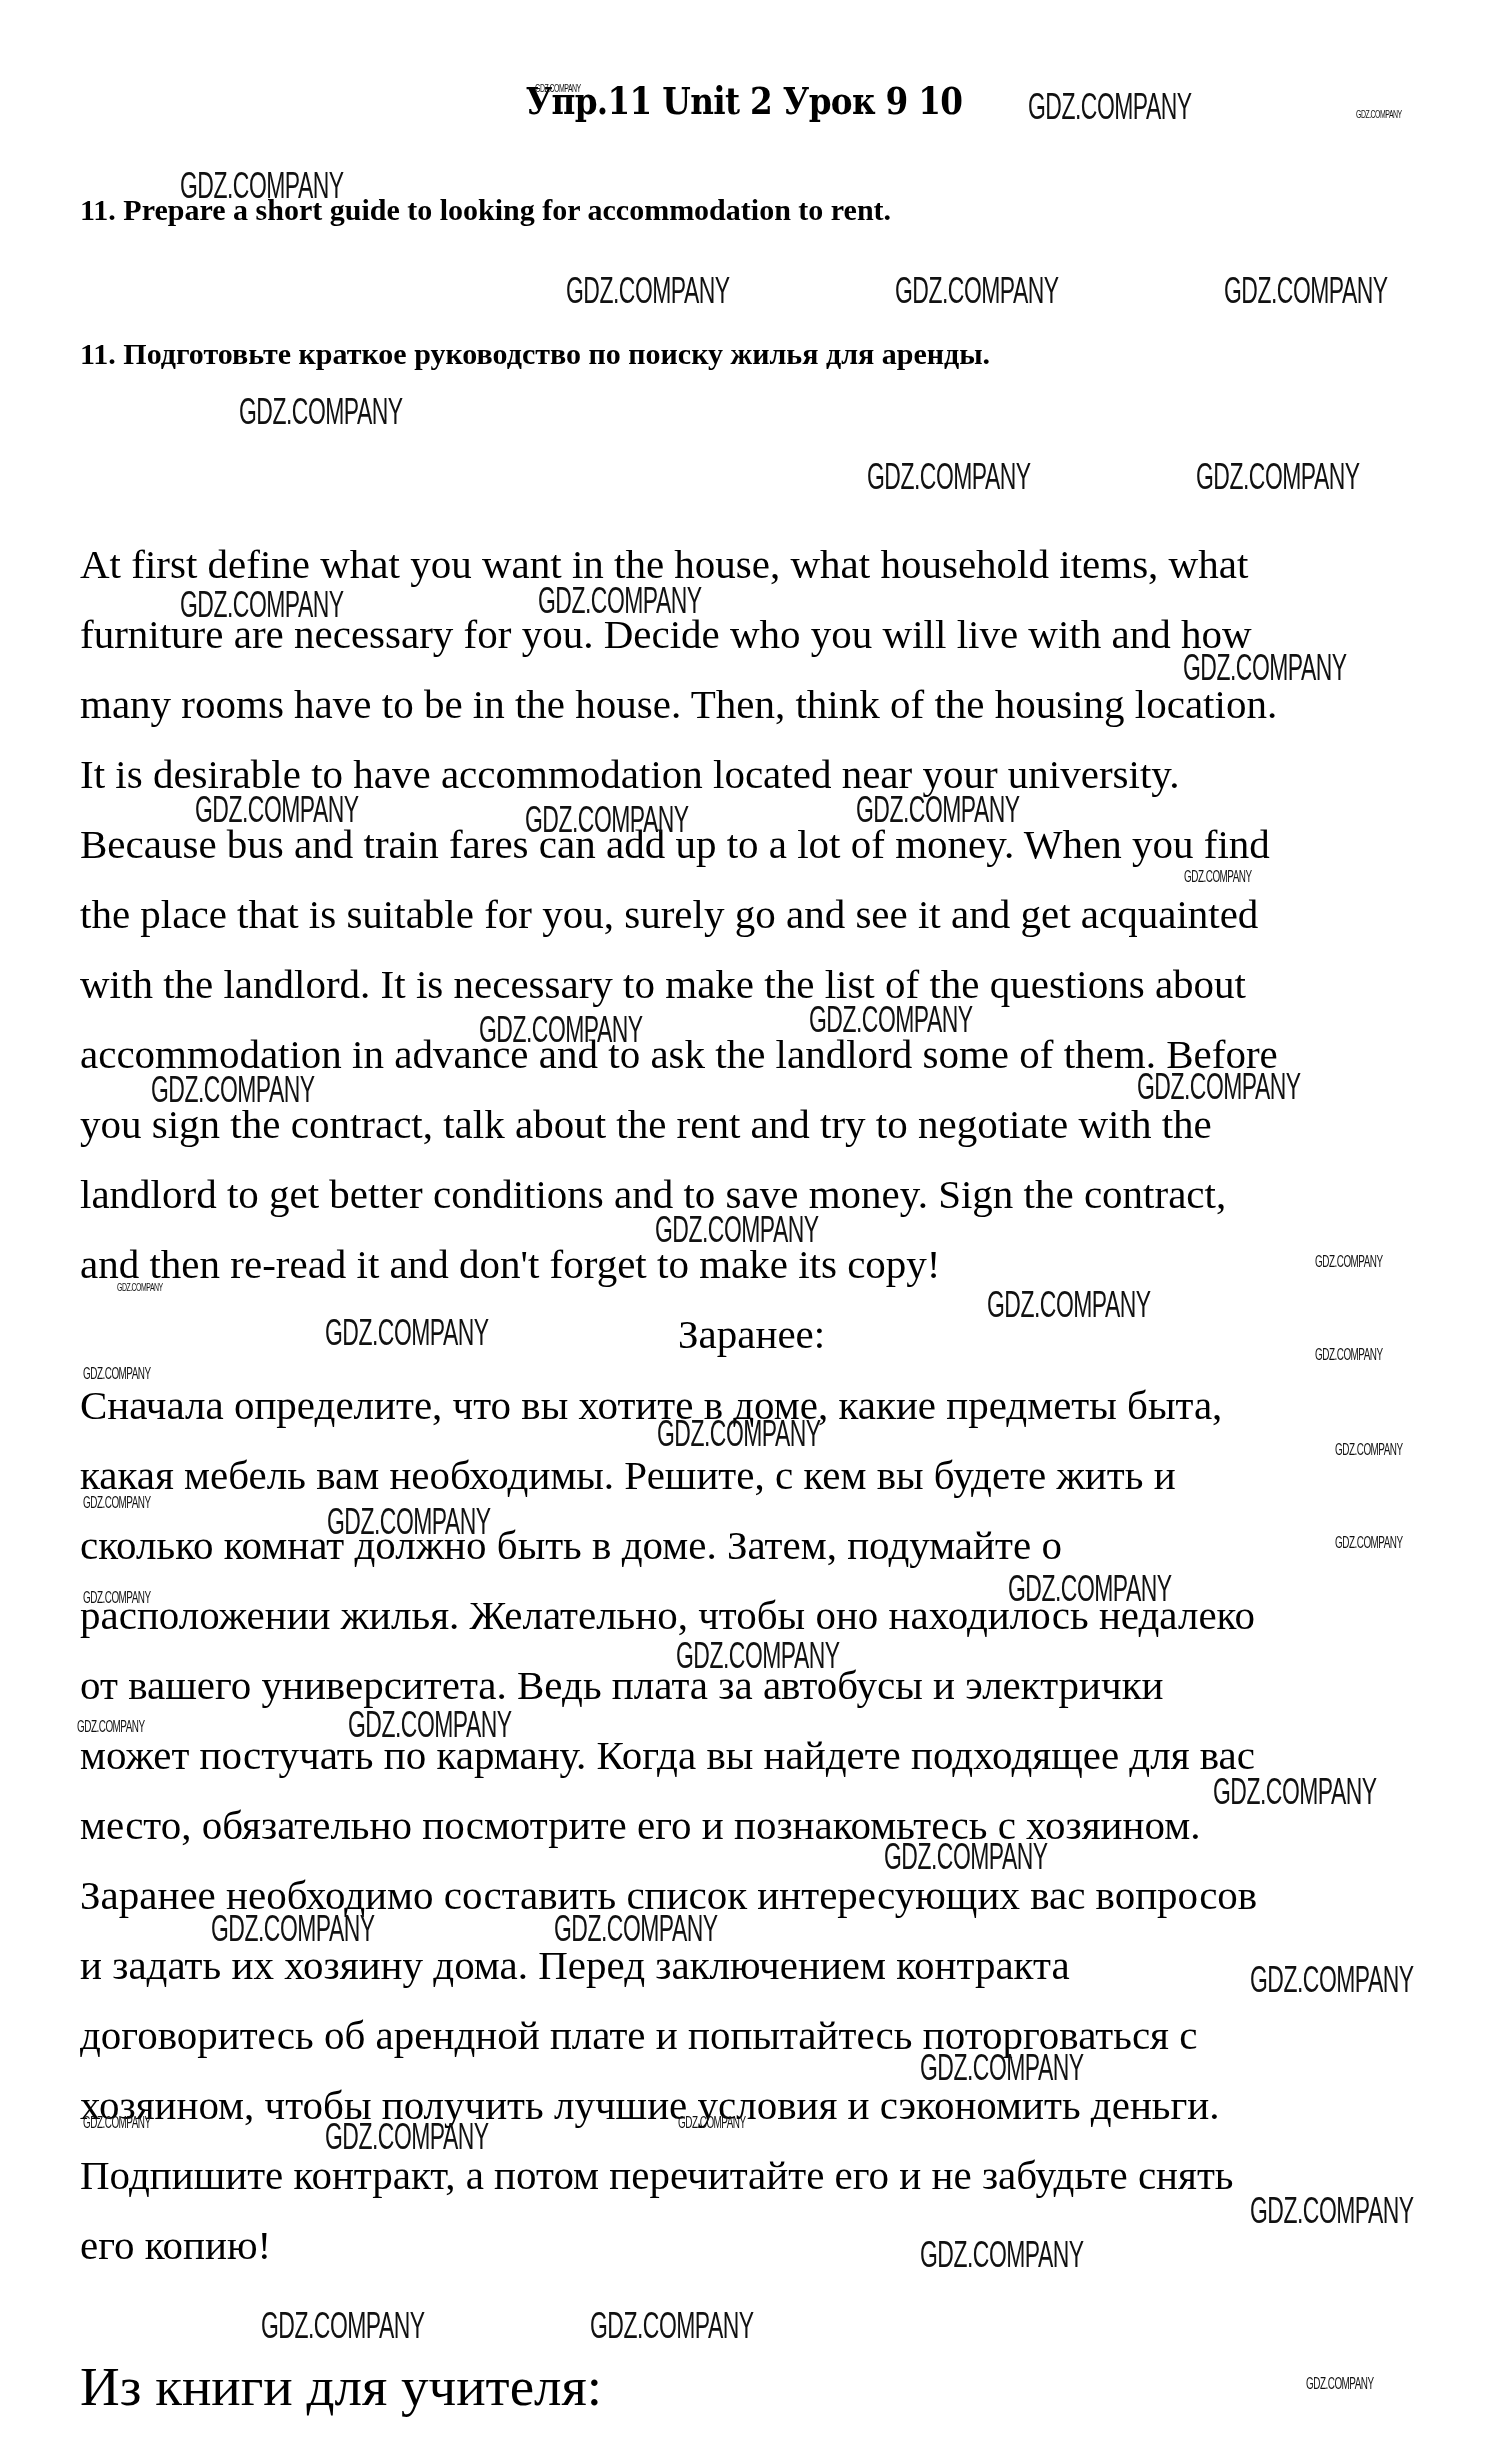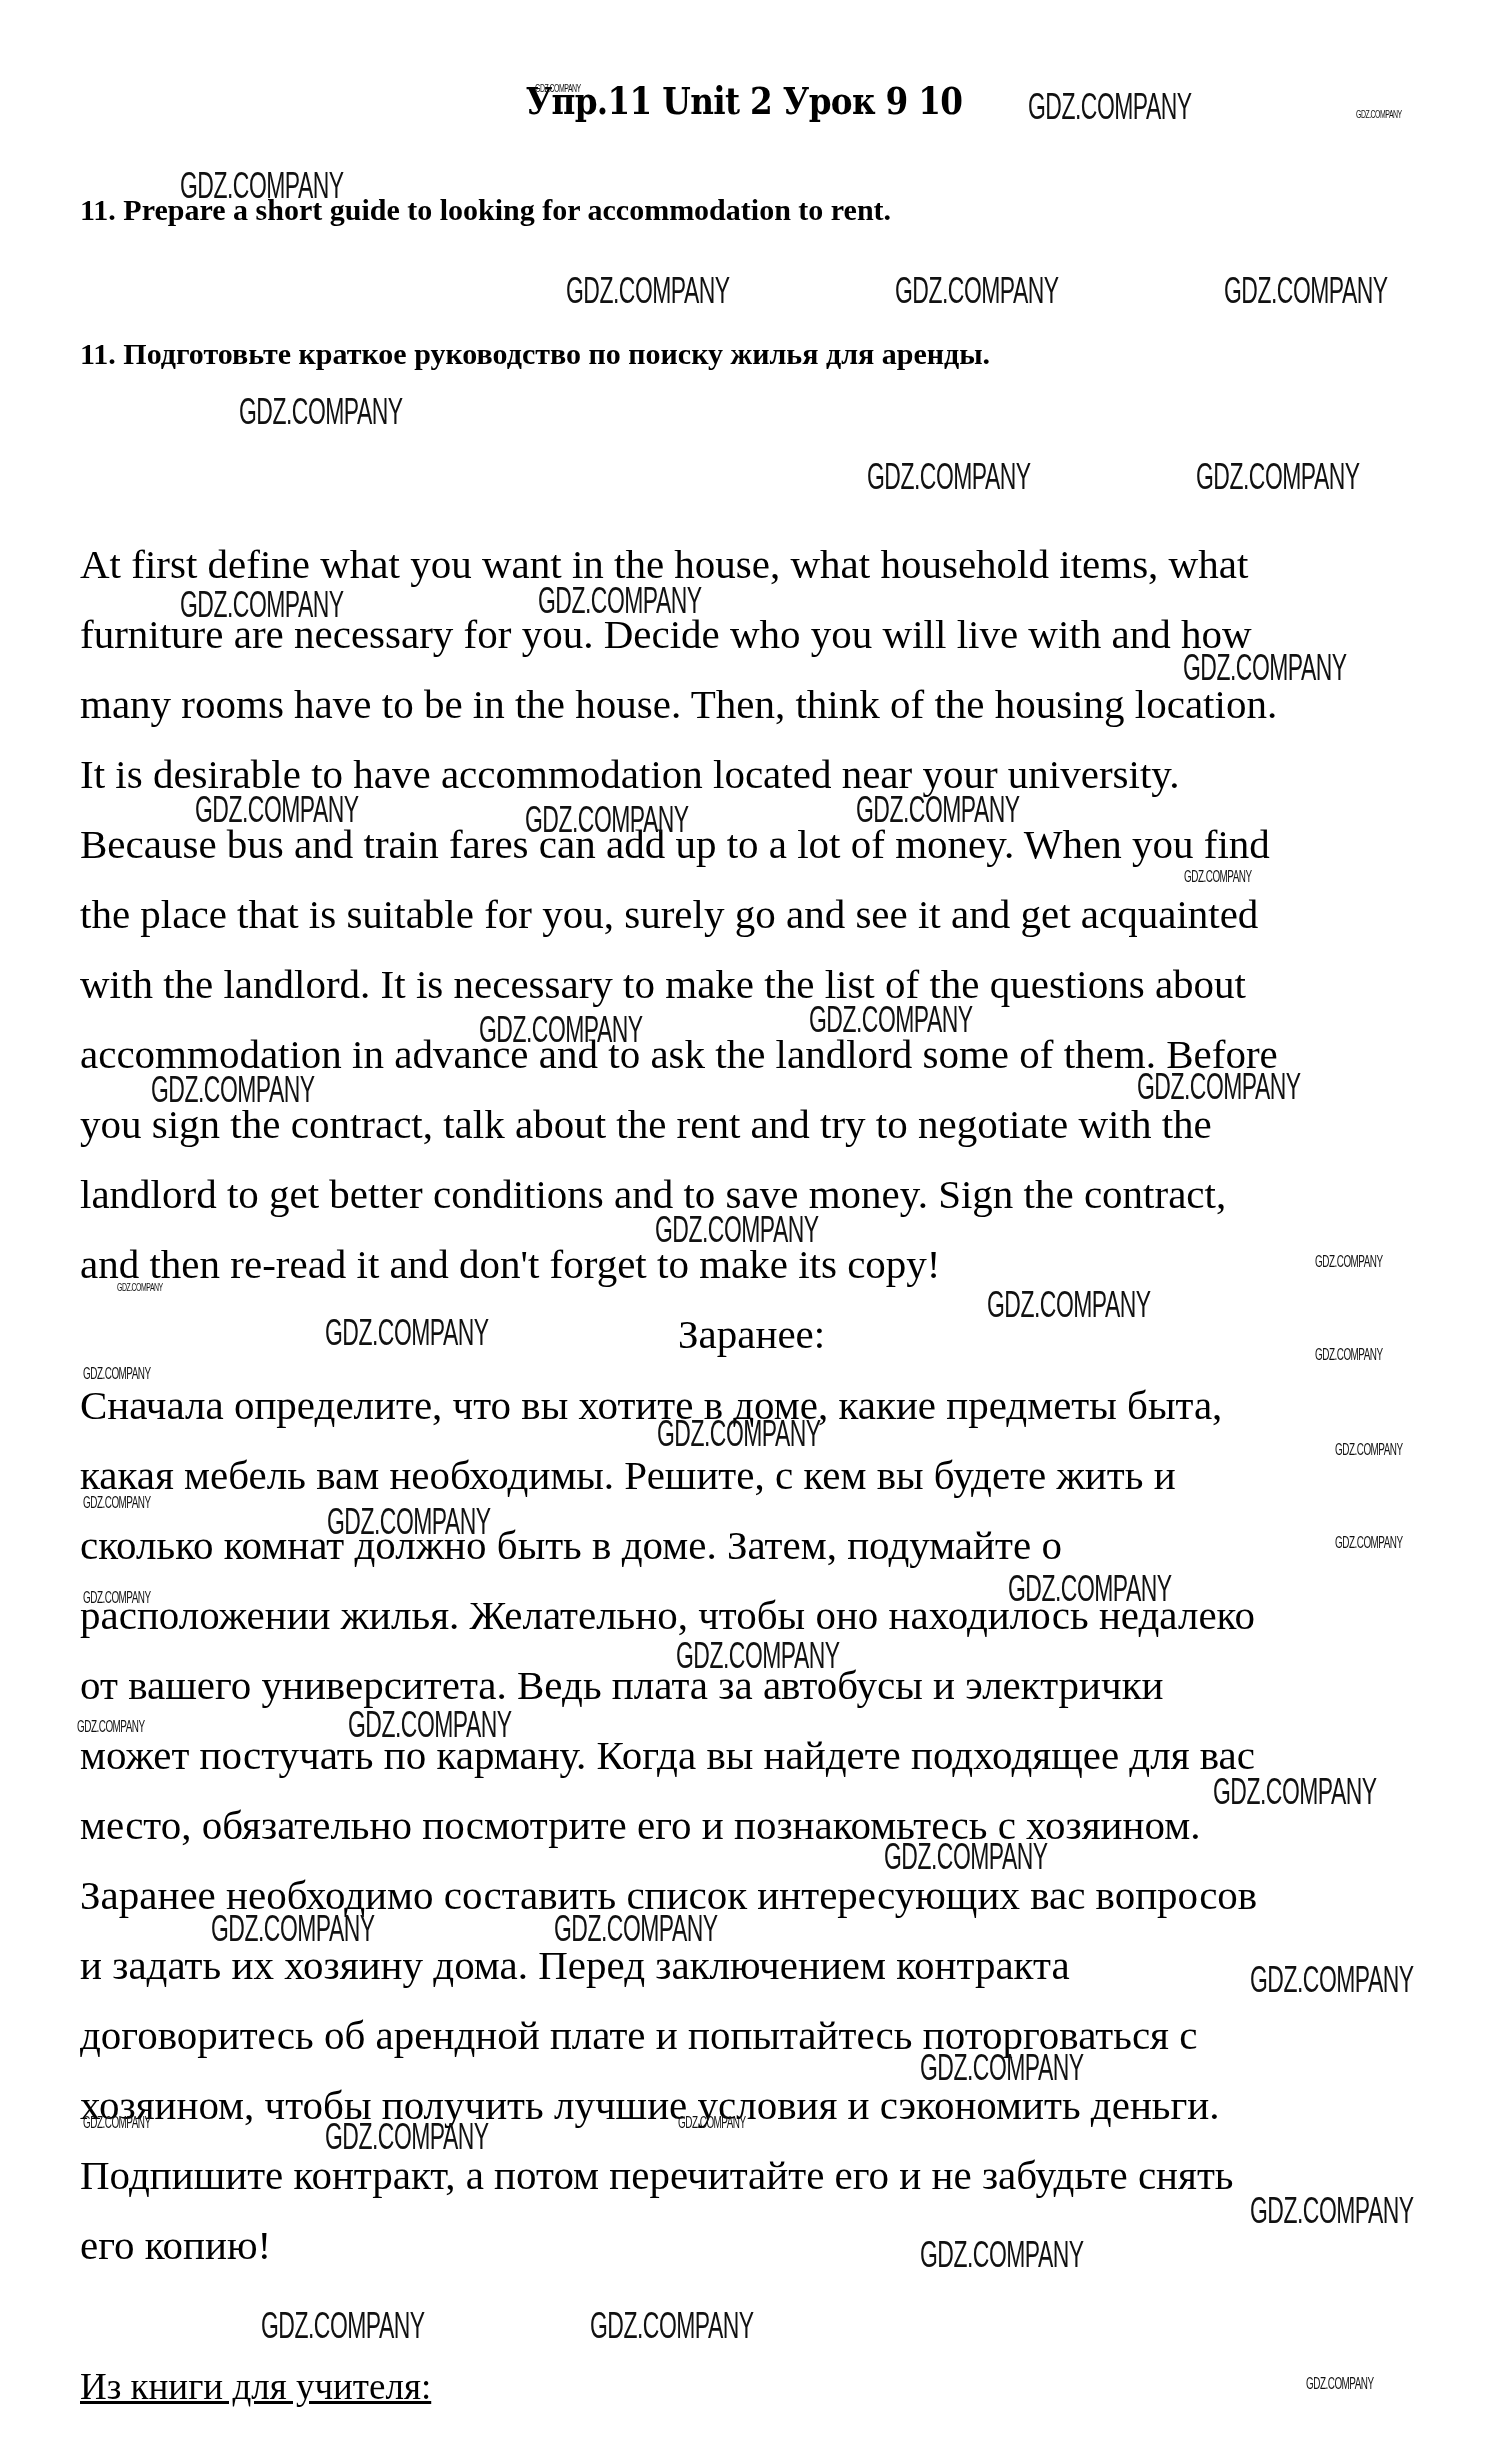--- a/index.html
+++ b/index.html
@@ -11,21 +11,21 @@
            line-height: 48px; white-space: nowrap; }
   .task { position: absolute; left: 80px; width: 1362px; font-weight: bold; font-size: 30px;
           line-height: 70px; white-space: nowrap; }
   .task-en { top: 175px; }
   .task-ru { top: 319px; white-space: normal; width: 1314px; }
   .para { position: absolute; left: 80px; width: 1410px; font-size: 41px; line-height: 70px; }
   .line { display: block; white-space: nowrap; height: 70px; }
   .para-en { top: 529px; }
   .translation-label { position: absolute; left: 678px; top: 1299px; font-size: 41px; line-height: 70px; }
   .para-ru { top: 1370px; }
-  .teacher { position: absolute; left: 80px; top: 2352px; font-size: 37px; line-height: 70px; text-decoration: underline; }
+  .teacher { position: absolute; left: 80px; top: 2352px; font-size: 55px; line-height: 70px; }
   .wm { position: absolute; font-family: "Liberation Sans Narrow", "Liberation Sans", sans-serif;
         color: #111; font-weight: normal; white-space: nowrap; letter-spacing: -0.8px;
         transform: scaleX(0.62); transform-origin: 0 50%; line-height: 1; pointer-events: none; }
   .wm.big { font-size: 37px; }
   .wm.small { font-size: 16px; }
   .wm.tiny { font-size: 11.2px; }
 </style>
 </head>
 <body>
 

